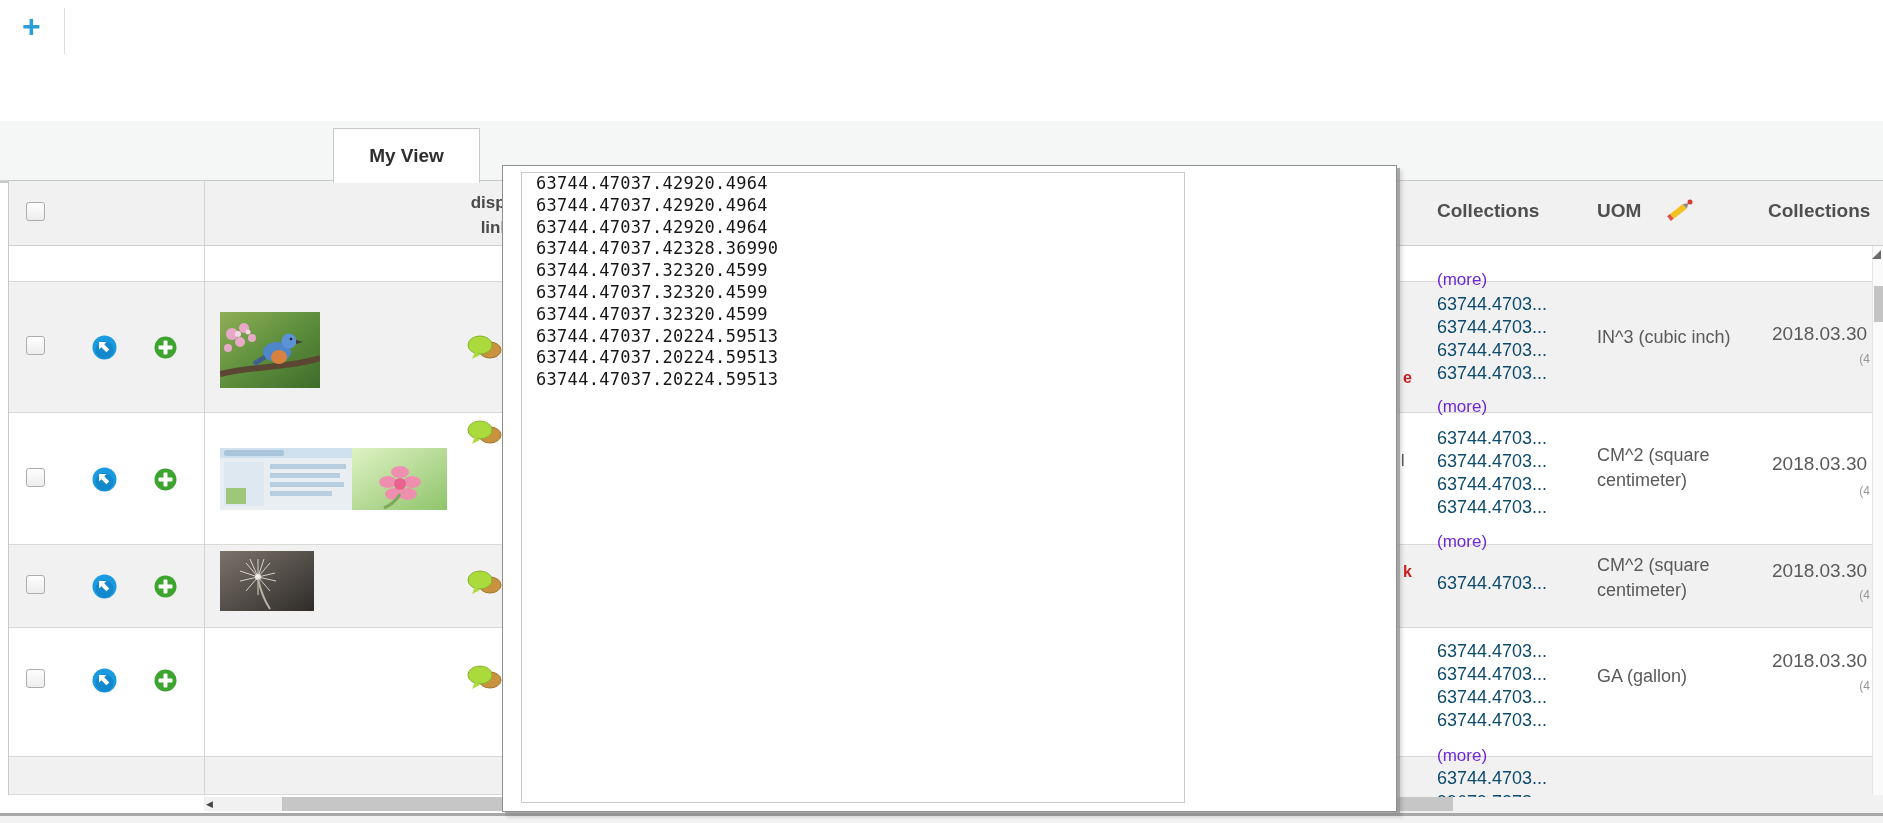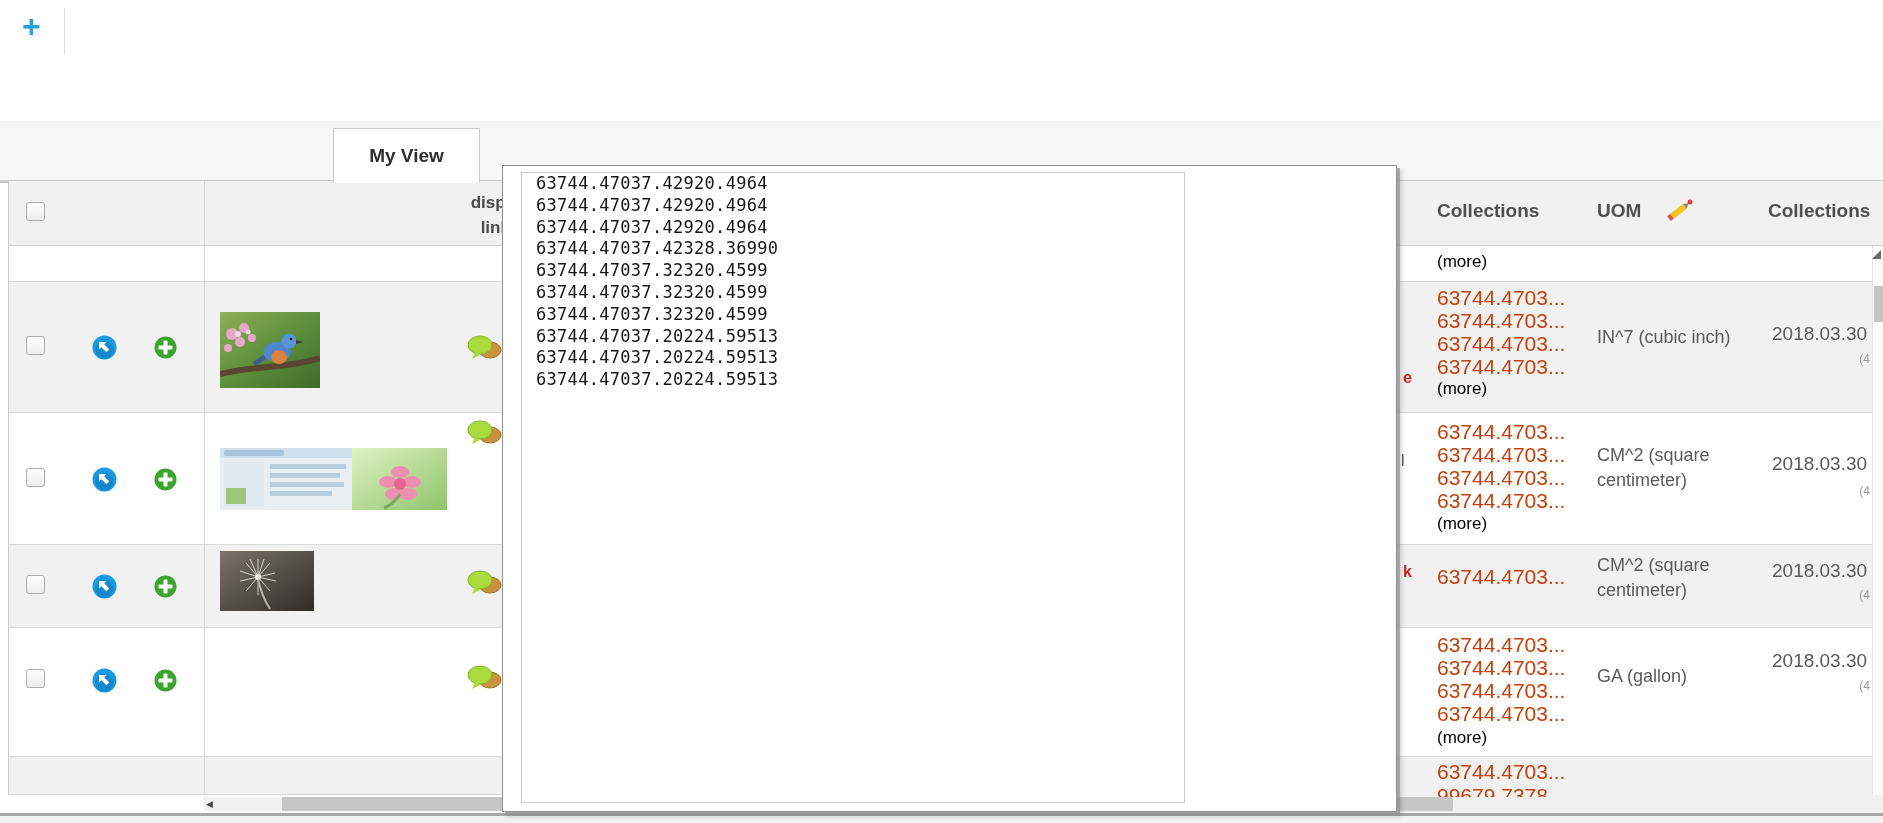--- a/index.html
+++ b/index.html
@@ -31,22 +31,22 @@
   
   .thead{left:8px;top:180px;width:1875px;height:66px;background:#f1f1f1;border-top:1px solid #c9c9c9;border-bottom:1px solid #cfcfcf;box-sizing:border-box;}
   .row{left:8px;width:1875px;box-sizing:border-box;border-bottom:1px solid #d9d9d9;}
   .rowgray{background:#f1f1f1;}
   .rowwhite{background:#fff;}
   .cbx{width:17px;height:17px;background:linear-gradient(#fefefe,#ededed);border:1px solid #adadad;border-radius:3px;cursor:pointer;}
   .colb{width:1px;background:#d4d4d4;}
   .hcell{font-size:19px;font-weight:bold;color:#4f4f4f;white-space:nowrap;}
   .clippedhdr{left:462px;top:190px;width:76px;height:52px;overflow:hidden;text-align:center;
               font-size:17px;line-height:25px;font-weight:bold;color:#4a4a4a;}
-  .descline{font-size:21px;color:#c2410c;white-space:nowrap;}
-  .morelink{font-size:17px;color:#000000;cursor:pointer;white-space:nowrap;}
+  .descline{font-size:18px;color:#0c4a6e;white-space:nowrap;margin-top:8px;}
+  .morelink{font-size:17px;color:#6d28d9;cursor:pointer;white-space:nowrap;margin-top:18px;}
   .uomtxt{font-size:18px;color:#5a5a5a;line-height:25px;}
   .datetxt{font-size:19px;color:#5a5a5a;white-space:nowrap;text-align:center;}
   .datenote{width:98px;text-align:right;font-size:12px;color:#979797;}
   .clipletter{font-size:16px;font-weight:bold;}
   .red{color:#cc1f1f;} .dark{color:#555;font-weight:normal;}
   
   .popup{left:502px;top:165px;width:893px;height:645px;background:#fff;border:1px solid #8f8f8f;
          box-shadow:3px 3px 0 rgba(150,150,150,.75),5px 5px 4px rgba(0,0,0,.15);z-index:20;}
   .popinner{position:absolute;left:18px;top:6px;width:648px;height:629px;border:1px solid #cbcbcb;
             padding:0 0 0 14px;box-sizing:content-box;}
@@ -383,21 +383,21 @@
 </svg>
 
 <div class="abs morelink" style="left:1437px;top:252px">(more)</div>
 
 <div class="abs clipletter red" style="left:1403px;top:369px">e</div>
 <div class="abs descline" style="left:1437px;top:286px">63744.4703...</div>
 <div class="abs descline" style="left:1437px;top:309px">63744.4703...</div>
 <div class="abs descline" style="left:1437px;top:332px">63744.4703...</div>
 <div class="abs descline" style="left:1437px;top:355px">63744.4703...</div>
 <div class="abs morelink" style="left:1437px;top:379px">(more)</div>
-<div class="abs uomtxt" style="left:1597px;top:325px;width:155px">IN^7 (cubic inch)</div>
+<div class="abs uomtxt" style="left:1597px;top:325px;width:155px">IN^3 (cubic inch)</div>
 <div class="abs datetxt" style="left:1772px;top:323px">2018.03.30</div>
 <div class="abs datenote" style="left:1772px;top:352px">(4</div>
 
 <div class="abs clipletter dark" style="left:1401px;top:452px">l</div>
 <div class="abs descline" style="left:1437px;top:420px">63744.4703...</div>
 <div class="abs descline" style="left:1437px;top:443px">63744.4703...</div>
 <div class="abs descline" style="left:1437px;top:466px">63744.4703...</div>
 <div class="abs descline" style="left:1437px;top:489px">63744.4703...</div>
 <div class="abs morelink" style="left:1437px;top:514px">(more)</div>
 <div class="abs uomtxt" style="left:1597px;top:443px;width:160px">CM^2 (square centimeter)</div>

